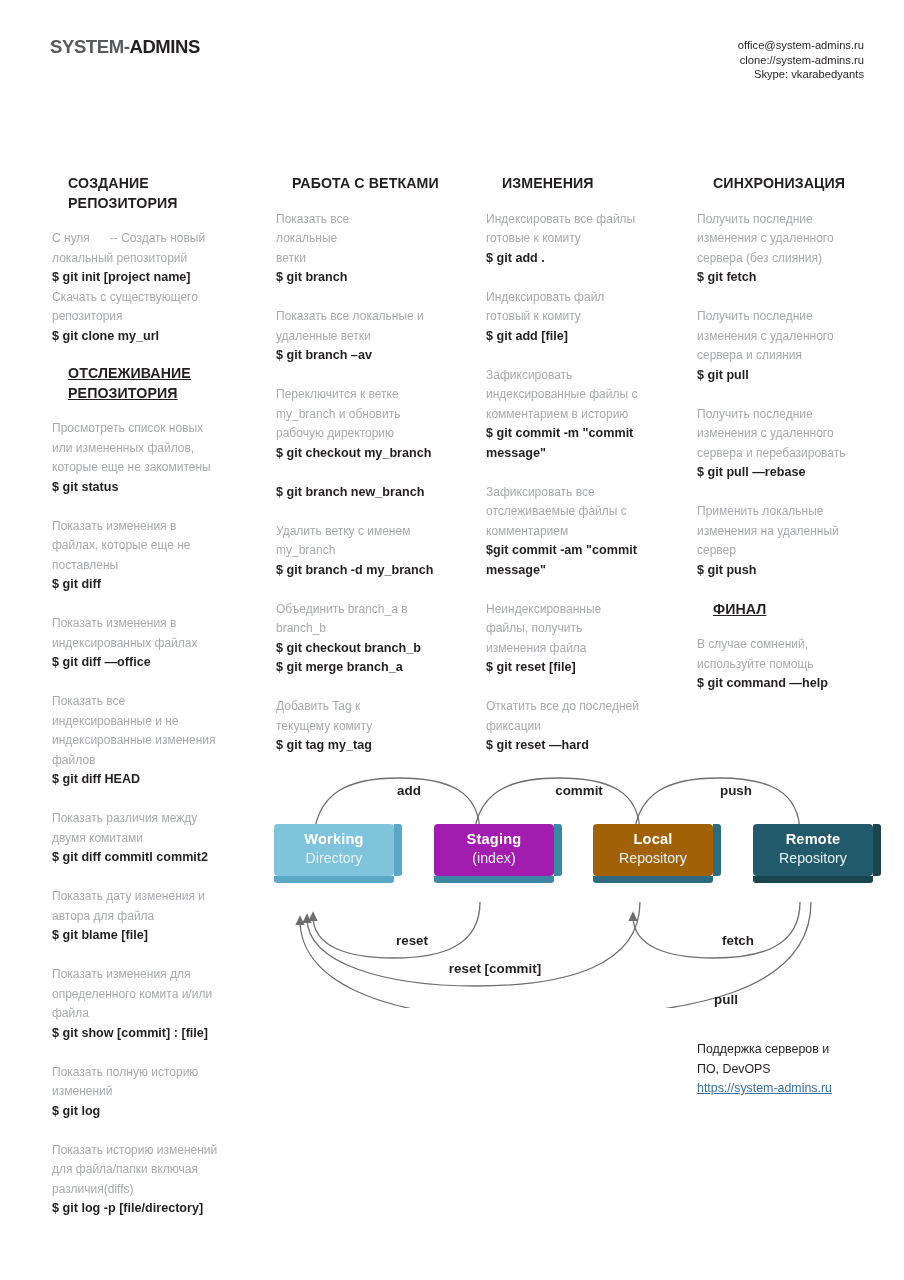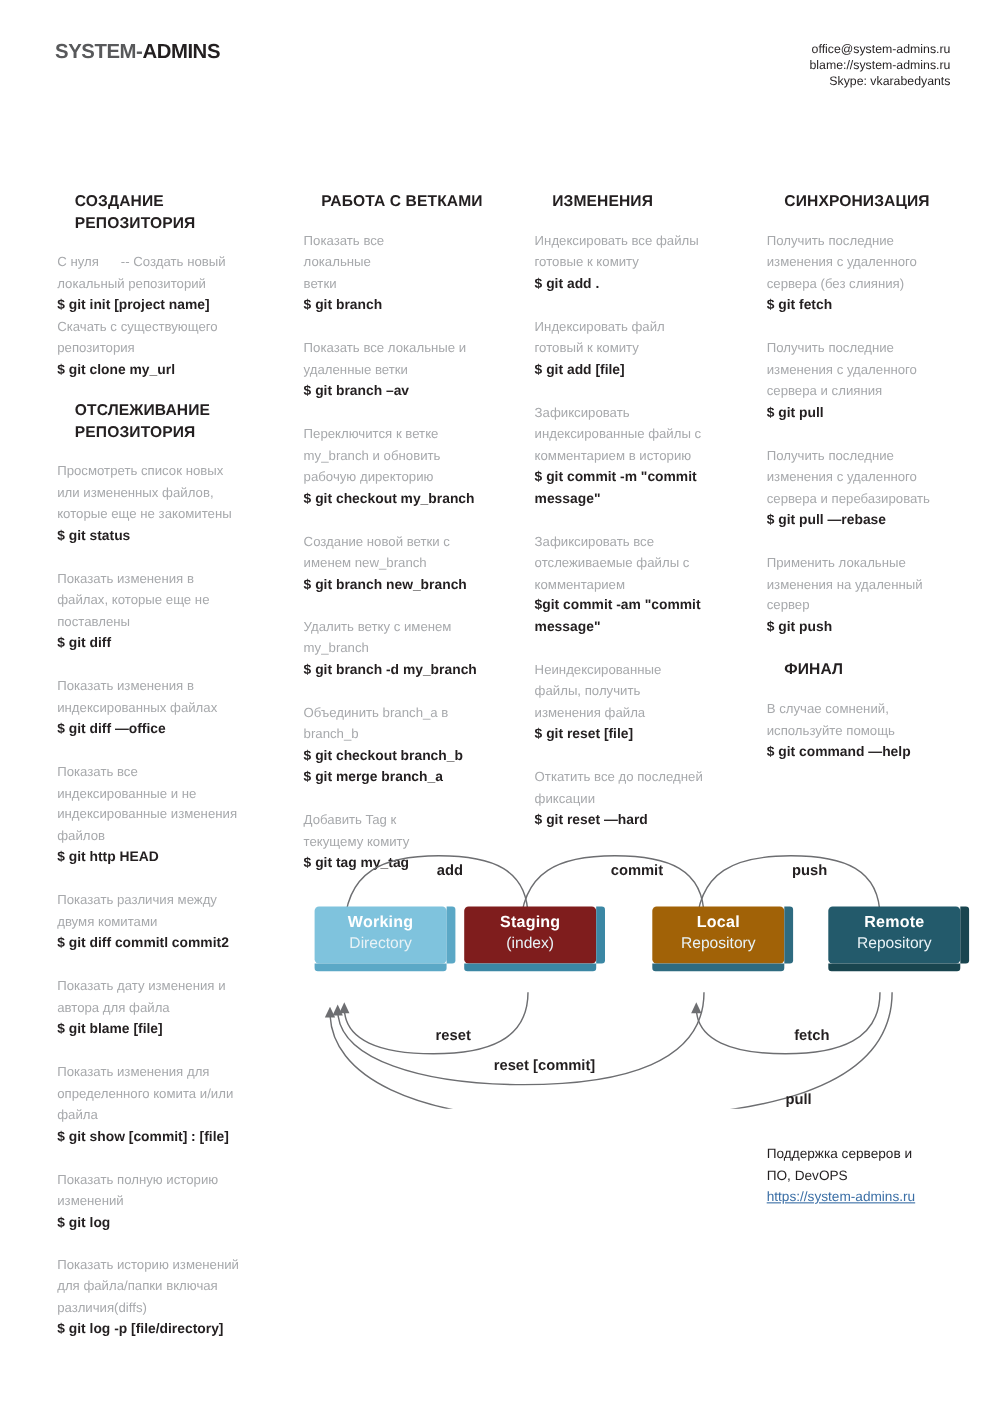--- a/index.html
+++ b/index.html
@@ -62,21 +62,21 @@
 
   h2.sec {
     margin: 16px;
     font-size: 14.2px;
     font-weight: 700;
     line-height: 19.5px;
     letter-spacing: 0.1px;
     color: #231f20;
     text-transform: uppercase;
   }
-  h2.sec.gap { margin-top: 18px; }
+  h2.sec.gap { margin-top: 18px; text-decoration: underline; }
 
   .desc {
     font-size: 12px;
     line-height: 19.5px;
     color: #a7a9ac;
     margin: 0;
     white-space: pre-wrap;
   }
   .cmd {
     font-size: 12.6px;
@@ -146,21 +146,21 @@
 </style>
 </head>
 <body>
 
 <div class="header">
   <div class="logo">
     <span class="lt">SYSTEM-</span><span class="hv">ADMINS</span>
   </div>
   <div class="contact">
     <div>office@system-admins.ru</div>
-    <div>blame://system-admins.ru</div>
+    <div>clone://system-admins.ru</div>
     <div>Skype: vkarabedyants</div>
   </div>
 </div>
 
 <div class="cols">
   <div class="col col-1">
       <h2 class="sec" style="white-space: pre-wrap;">СОЗДАНИЕ
 РЕПОЗИТОРИЯ</h2>
       <div class="entry tight">
         <p class="desc">С нуля      -- Создать новый
@@ -189,21 +189,21 @@
       <div class="entry">
         <p class="desc">Показать изменения в
 индексированных файлах</p>
         <p class="cmd">$ git diff —office</p>
       </div>
       <div class="entry">
         <p class="desc">Показать все
 индексированные и не
 индексированные изменения
 файлов</p>
-        <p class="cmd">$ git http HEAD</p>
+        <p class="cmd">$ git diff HEAD</p>
       </div>
       <div class="entry">
         <p class="desc">Показать различия между
 двумя комитами</p>
         <p class="cmd">$ git diff commitl commit2</p>
       </div>
       <div class="entry">
         <p class="desc">Показать дату изменения и
 автора для файла</p>
         <p class="cmd">$ git blame [file]</p>
@@ -239,22 +239,20 @@
 удаленные ветки</p>
         <p class="cmd">$ git branch –av</p>
       </div>
       <div class="entry">
         <p class="desc">Переключится к ветке
 my_branch и обновить
 рабочую директорию</p>
         <p class="cmd">$ git checkout my_branch</p>
       </div>
       <div class="entry">
-        <p class="desc">Создание новой ветки с
-именем new_branch</p>
         <p class="cmd">$ git branch new_branch</p>
       </div>
       <div class="entry">
         <p class="desc">Удалить ветку с именем
 my_branch</p>
         <p class="cmd">$ git branch -d my_branch</p>
       </div>
       <div class="entry">
         <p class="desc">Объединить branch_a в
 branch_b</p>
@@ -367,28 +365,28 @@
       <text x="143" y="27">add</text>
       <text x="313" y="27">commit</text>
       <text x="470" y="27">push</text>
       <text x="146" y="177">reset</text>
       <text x="472" y="177">fetch</text>
       <text x="229" y="205">reset [commit]</text>
       <text x="460" y="236">pull</text>
     </g>
   </svg>
 
-  <div class="box" style="left:8px; top:56px; background:#7fc3dd;margin-left:12px;">
+  <div class="box" style="left:8px; top:56px; background:#7fc3dd;">
     <span class="shadow3d" style="background:#5ba8c6;"></span>
     <span class="shadow3d-b" style="background:#5ba8c6;"></span>
     <span class="t1">Working</span>
     <span class="t2">Directory</span>
   </div>
 
-  <div class="box" style="left:156px; top:56px; background:#7f1d1d;">
+  <div class="box" style="left:168px; top:56px; background:#a21caf;">
     <span class="shadow3d" style="background:#3b87a4;"></span>
     <span class="shadow3d-b" style="background:#3b87a4;"></span>
     <span class="t1">Staging</span>
     <span class="t2">(index)</span>
   </div>
 
   <div class="box" style="left:327px; top:56px; background:#a16207;">
     <span class="shadow3d" style="background:#2e6b80;"></span>
     <span class="shadow3d-b" style="background:#2e6b80;"></span>
     <span class="t1">Local</span>

